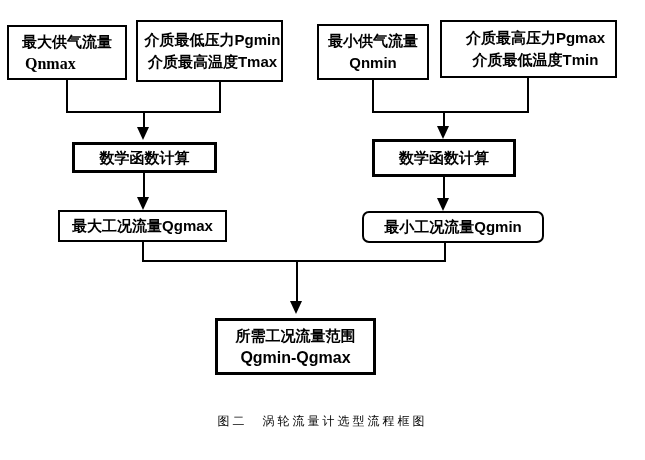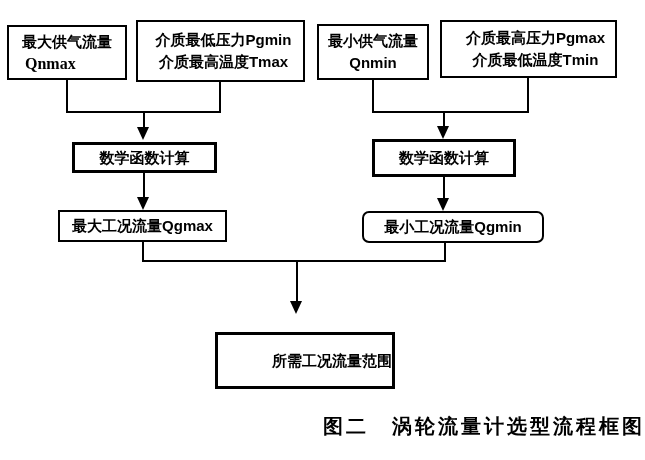--- a/index.html
+++ b/index.html
@@ -49,37 +49,37 @@
     padding-left: 16px;
     font-family: "Liberation Serif", serif;
     font-size: 16px;
   }
   .result-line2 { font-size: 16px; }
   #caption {
     position: absolute;
     left: 0;
     top: 413px;
     width: 100%;
-    text-align: right;
-    font-weight: bold;
-    font-size: 20px;
+    text-align: center;
+    font-weight: normal;
+    font-size: 12px;
     letter-spacing: 3px;
   }
 </style>
 </head>
 <body>
 
 <div id="stage">
 
   <div class="box" style="left:7px; top:25px; width:120px; height:55px;">
     <div>最大供气流量</div>
     <div class="qnmax-line2">Qnmax</div>
   </div>
 
-  <div class="box" style="left:136px; top:20px; width:169px; height:62px;padding-left:6px;">
+  <div class="box" style="left:136px; top:20px; width:147px; height:62px;padding-left:6px;">
     <div>介质最低压力Pgmin</div>
     <div>介质最高温度Tmax</div>
   </div>
 
   <div class="box" style="left:317px; top:24px; width:112px; height:56px;">
     <div>最小供气流量</div>
     <div>Qnmin</div>
   </div>
 
   <div class="box" style="left:440px; top:20px; width:177px; height:58px;padding-left:14px;">
@@ -119,19 +119,20 @@
   <div class="box" style="left:362px; top:211px; width:182px; height:32px;border-radius:7px;">
     <div>最小工况流量Qgmin</div>
   </div>
 
   <div class="line" style="left:142px; top:242px; width:2px; height:20px;"></div>
   <div class="line" style="left:444px; top:243px; width:2px; height:19px;"></div>
   <div class="line" style="left:142px; top:260px; width:304px; height:2px;"></div>
   <div class="line" style="left:296px; top:260px; width:2px; height:42px;"></div>
   <div class="arrowhead" style="left:290px; top:301px;"></div>
 
-  <div class="box bthick" style="left:215px; top:332px; width:180px; height:57px;align-items:flex-end;">
+  <div class="box bthick" style="left:215px; top:318px; width:161px; height:57px;">
     <div>所需工况流量范围</div>
+    <div class="result-line2">Qgmin-Qgmax</div>
   </div>
 
   <div id="caption">图二　涡轮流量计选型流程框图</div>
 
 </div>
 
 </body></html>

